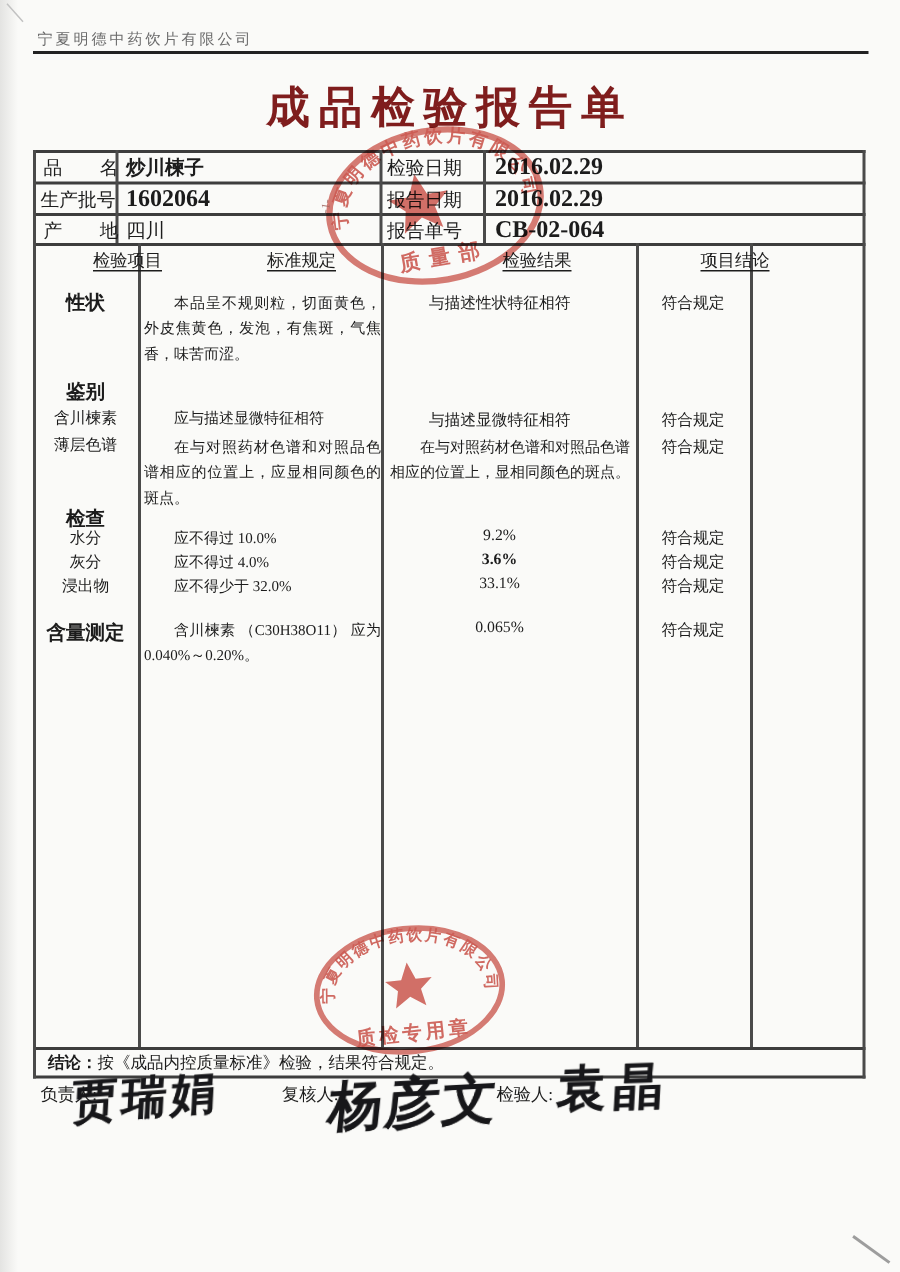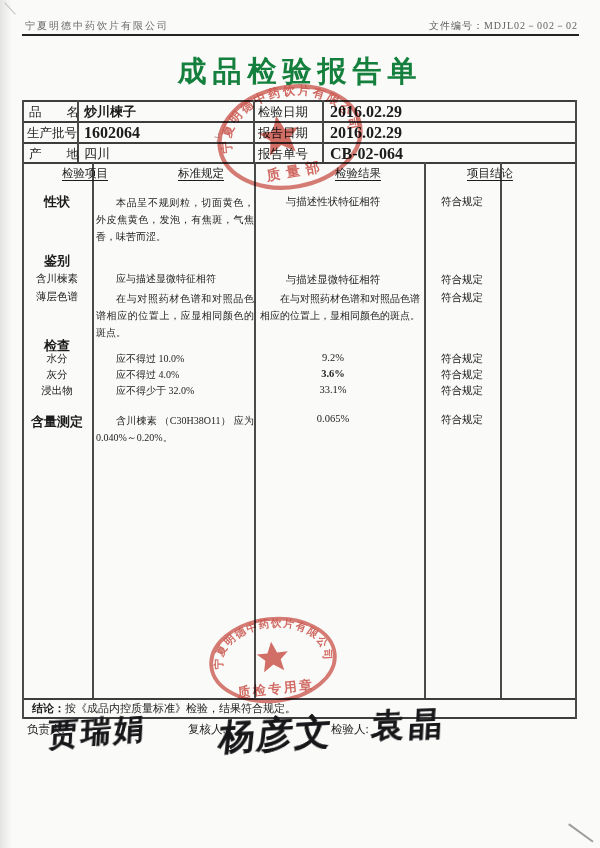--- a/index.html
+++ b/index.html
@@ -6,21 +6,21 @@
   body{width:600px;height:848px;background:#fafaf8;overflow:hidden;
        font-family:"Liberation Serif","DejaVu Serif",serif;color:#1c1c1c;}
   .page{position:relative;width:600px;height:848px;background:#fafaf8;}
   
   .hdr-company{position:absolute;left:25px;top:19px;font-size:10px;color:#6b6b6b;
                letter-spacing:2px;filter:blur(0.4px);}
   .hdr-code{position:absolute;right:22px;top:19px;font-size:10px;color:#5f5f5f;
             letter-spacing:1px;filter:blur(0.4px);}
   .hdr-rule{position:absolute;left:22px;top:34px;width:557px;height:2px;background:#222;}
   .title{position:absolute;left:0;top:52px;width:600px;margin:0;text-align:center;
-         font-size:29px;font-weight:bold;letter-spacing:6px;color:#15803d;}
+         font-size:29px;font-weight:bold;letter-spacing:6px;color:#7f1d1d;}
   
   .hl{position:absolute;background:#3d3d3d;height:2px;}
   .vl{position:absolute;background:#4a4a4a;width:1.5px;}
   
   .tx{position:absolute;white-space:nowrap;}
   .ilabel{font-size:12.5px;}
   .ival{font-size:16px;font-weight:bold;}
   .colhead{position:absolute;font-size:11.5px;text-align:center;
            text-decoration:underline;text-underline-offset:3px;padding-left:28px;}
   .c1{left:22px;width:70px;text-align:center;position:absolute;}
@@ -53,21 +53,20 @@
 </head>
 <body>
 
 <div class="page">
 
   <div class="edge-left"></div>
   <div class="corner-tl"></div>
   <div class="corner-br"></div>
 
   <div class="hdr-company">宁夏明德中药饮片有限公司</div>
-  <div class="hdr-code">文件编号：MDJL02－002－02</div>
   <div class="hdr-rule"></div>
 
   <h1 class="title">成品检验报告单</h1>
 
   <div class="hl" style="left:22px;top:100px;width:555px;"></div>
   <div class="hl" style="left:22px;top:121px;width:555px;height:1.5px;"></div>
   <div class="hl" style="left:22px;top:142px;width:555px;height:1.5px;"></div>
   <div class="hl" style="left:22px;top:162px;width:555px;"></div>
   <div class="hl" style="left:22px;top:698px;width:555px;height:1.5px;"></div>
   <div class="hl" style="left:22px;top:717px;width:555px;"></div>

